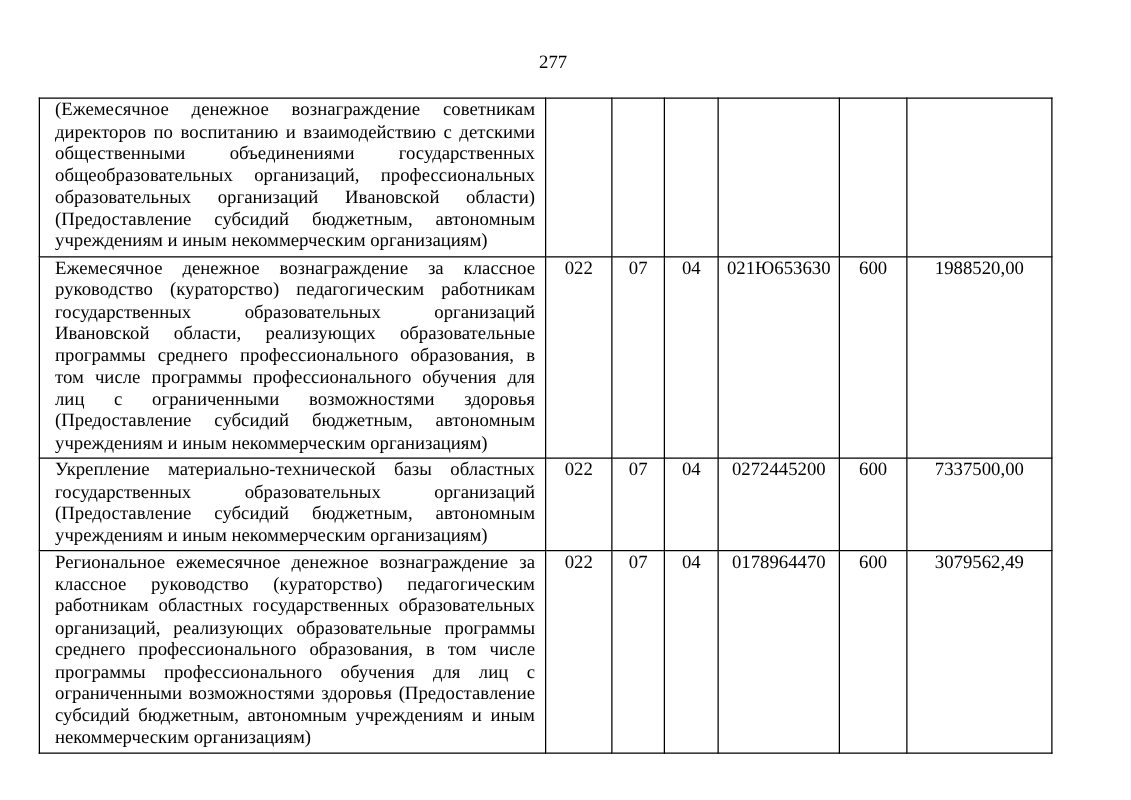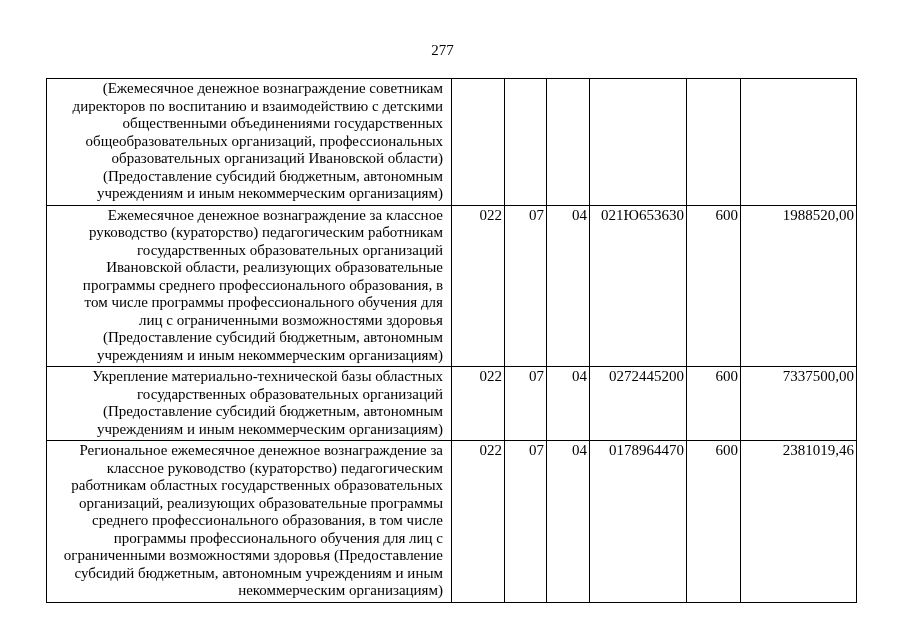--- a/index.html
+++ b/index.html
@@ -16,34 +16,33 @@
     position: absolute;
     top: 41px;
     left: -10px;
     width: 905px;
     text-align: center;
     font-size: 15px;
     line-height: 18px;
   }
   table.budget-table {
     position: absolute;
-    left: 46px;
+    left: 31px;
     top: 78px;
     width: 810px;
     border-collapse: collapse;
     table-layout: fixed;
   }
   table.budget-table td {
     border: 1px solid #000000;
     vertical-align: top;
     font-size: 15px;
     line-height: 17.5px;
     padding-top: 1px;
     overflow: hidden;
-    text-align: right;
   }
   td.desc {
     text-align: justify;
     padding-left: 12px;
     padding-right: 8px;
     padding-bottom: 2px;
   }
   td.num {
     text-align: center;
     padding-left: 2px;
@@ -95,18 +94,18 @@
         <td class="num">600</td>
         <td class="num">7337500,00</td>
       </tr>
       <tr style="height:160px">
         <td class="desc">Региональное ежемесячное денежное вознаграждение за классное руководство (кураторство) педагогическим работникам областных государственных образовательных организаций, реализующих образовательные программы среднего профессионального образования, в том числе программы профессионального обучения для лиц с ограниченными возможностями здоровья (Предоставление субсидий бюджетным, автономным учреждениям и иным некоммерческим организациям)</td>
         <td class="num">022</td>
         <td class="num">07</td>
         <td class="num">04</td>
         <td class="num">0178964470</td>
         <td class="num">600</td>
-        <td class="num">2381019,46</td>
+        <td class="num">3079562,49</td>
       </tr>
     </tbody>
   </table>
 
 </div>
 
 </body></html>

